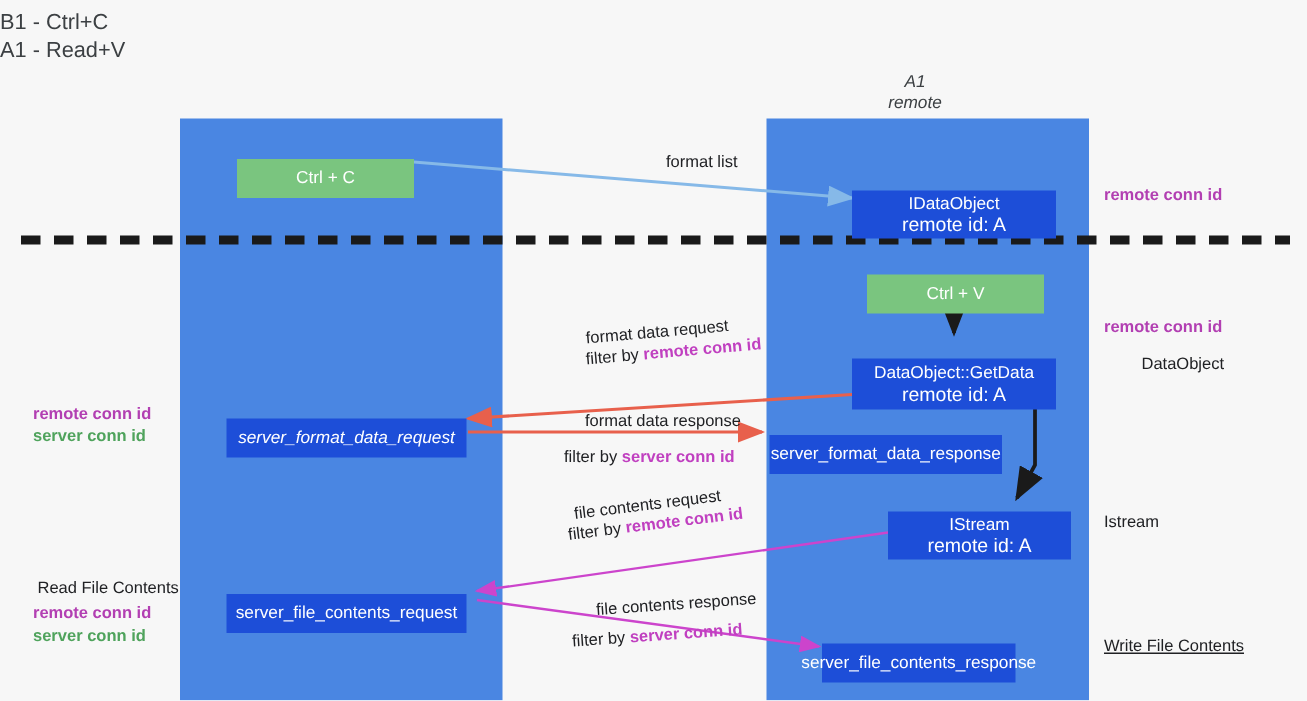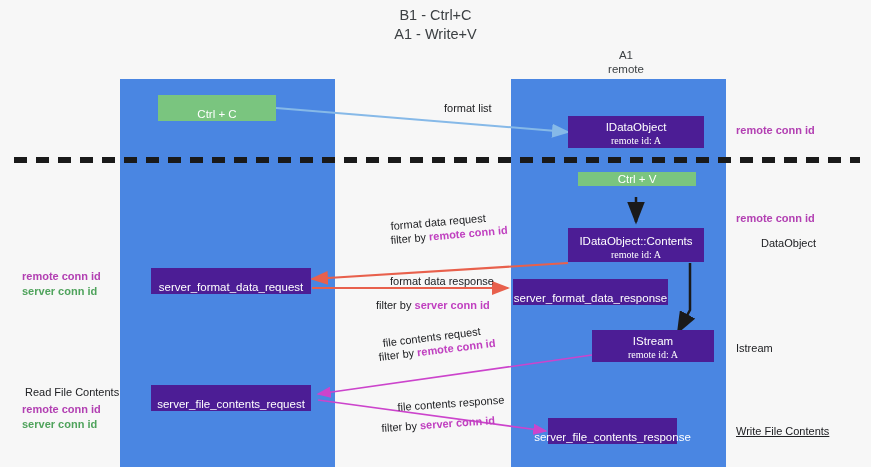--- a/index.html
+++ b/index.html
@@ -16,21 +16,20 @@
     height: 467px;
     background: #f7f7f7;
     overflow: hidden;
   }
   .abs { position: absolute; }
 
   
   .title {
     left: 0; top: 6px;
     width: 871px;
-    text-align: center;
     font-size: 14.5px;
     color: #3c4043;
     line-height: 19px;
   }
 
   
   .lane-head {
     font-size: 11.5px;
     color: #3c4043;
     text-align: center;
@@ -41,29 +40,30 @@
   .lane {
     background: #4a86e2;
   }
 
   
   .node {
     box-sizing: border-box;
     display: flex;
     flex-direction: column;
     align-items: center;
-    justify-content: flex-end;
+    justify-content: center;
     text-align: center;
     color: #ffffff;
     font-size: 11.5px;
     line-height: 14px;
+    margin-top: 11px;
   }
   .node.green { background: #7ac57f; }
-  .node.orange { background: #4c1d95; }
-  .node .l2 { font-size: 10px; font-family: Liberation Serif, serif; }
+  .node.orange { background: #1d4ed8; }
+  .node .l2 { font-size: 13px; }
 
   
   .elabel {
     font-size: 11px;
     color: #202124;
     white-space: nowrap;
     line-height: 14px;
   }
   .elabel .hl-purple { color: #c040c0; font-weight: bold; }
 
@@ -84,26 +84,26 @@
     pointer-events: none;
   }
 </style>
 </head>
 <body>
 
 <div id="canvas">
 
   <div class="abs title">
     <div>B1 - Ctrl+C</div>
-    <div>A1 - Write+V</div>
+    <div>A1 - Read+V</div>
   </div>
 
   <div class="abs lane-head" style="left:152px; top:48px; width:180px;">
   </div>
-  <div class="abs lane-head" style="left:531px; top:48px; width:190px;">
+  <div class="abs lane-head" style="left:515px; top:48px; width:190px;font-style:italic;">
     <div>A1</div>
     <div>remote</div>
   </div>
 
   <div class="abs lane" style="left:120px; top:79px; width:215px; height:388px;"></div>
   <div class="abs lane" style="left:511px; top:79px; width:215px; height:388px;"></div>
 
   <svg class="overlay">
     <defs>
       <marker id="ah-blue" markerWidth="9" markerHeight="7" refX="8" refY="3.5" orient="auto">
@@ -139,30 +139,30 @@
 
   <div class="abs node green" style="left:158px; top:95px; width:118px; height:26px;">
     <div>Ctrl + C</div>
   </div>
 
   <div class="abs node orange" style="left:568px; top:116px; width:136px; height:32px;">
     <div>IDataObject</div>
     <div class="l2">remote id: A</div>
   </div>
 
-  <div class="abs node green" style="left:578px; top:172px; width:118px; height:14px;">
+  <div class="abs node green" style="left:578px; top:172px; width:118px; height:26px;">
     <div>Ctrl + V</div>
   </div>
 
   <div class="abs node orange" style="left:568px; top:228px; width:136px; height:34px;">
-    <div>IDataObject::Contents</div>
+    <div>DataObject::GetData</div>
     <div class="l2">remote id: A</div>
   </div>
 
-  <div class="abs node orange" style="left:151px; top:268px; width:160px; height:26px;">
+  <div class="abs node orange" style="left:151px; top:268px; width:160px; height:26px;font-style:italic;">
     <div>server_format_data_request</div>
   </div>
 
   <div class="abs node orange" style="left:513px; top:279px; width:155px; height:26px;">
     <div>server_format_data_response</div>
   </div>
 
   <div class="abs node orange" style="left:592px; top:330px; width:122px; height:32px;">
     <div>IStream</div>
     <div class="l2">remote id: A</div>

